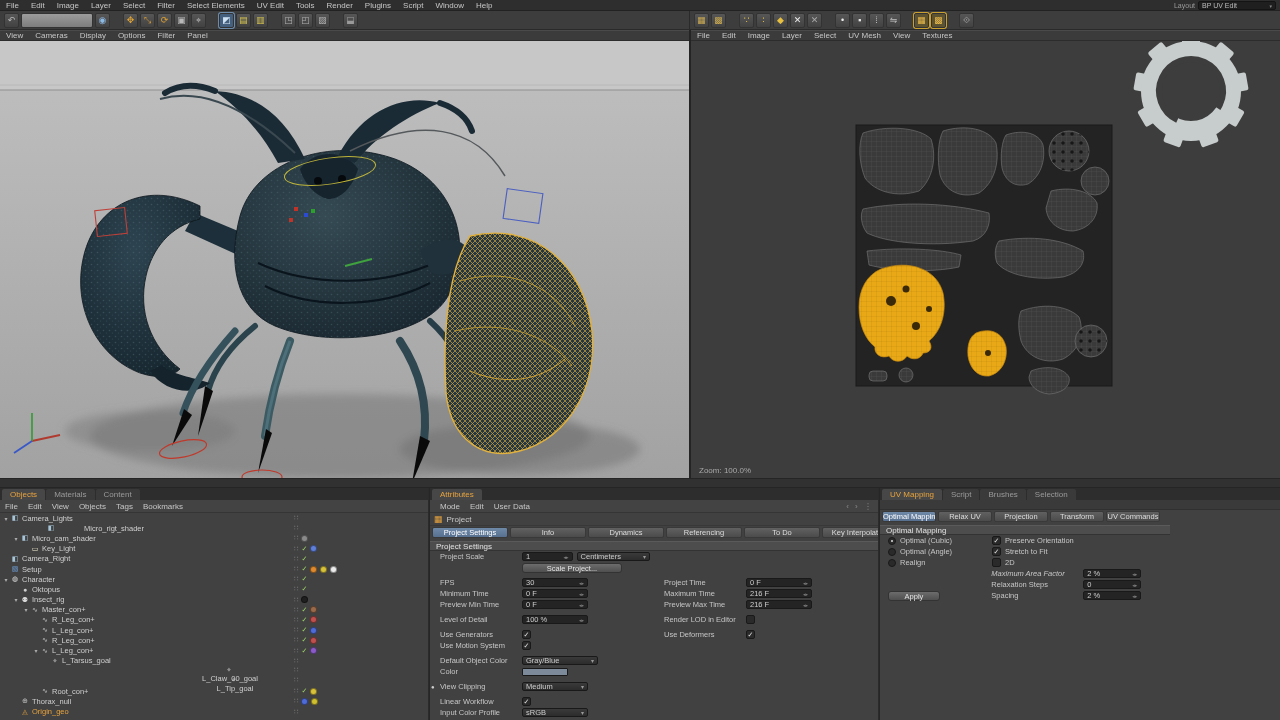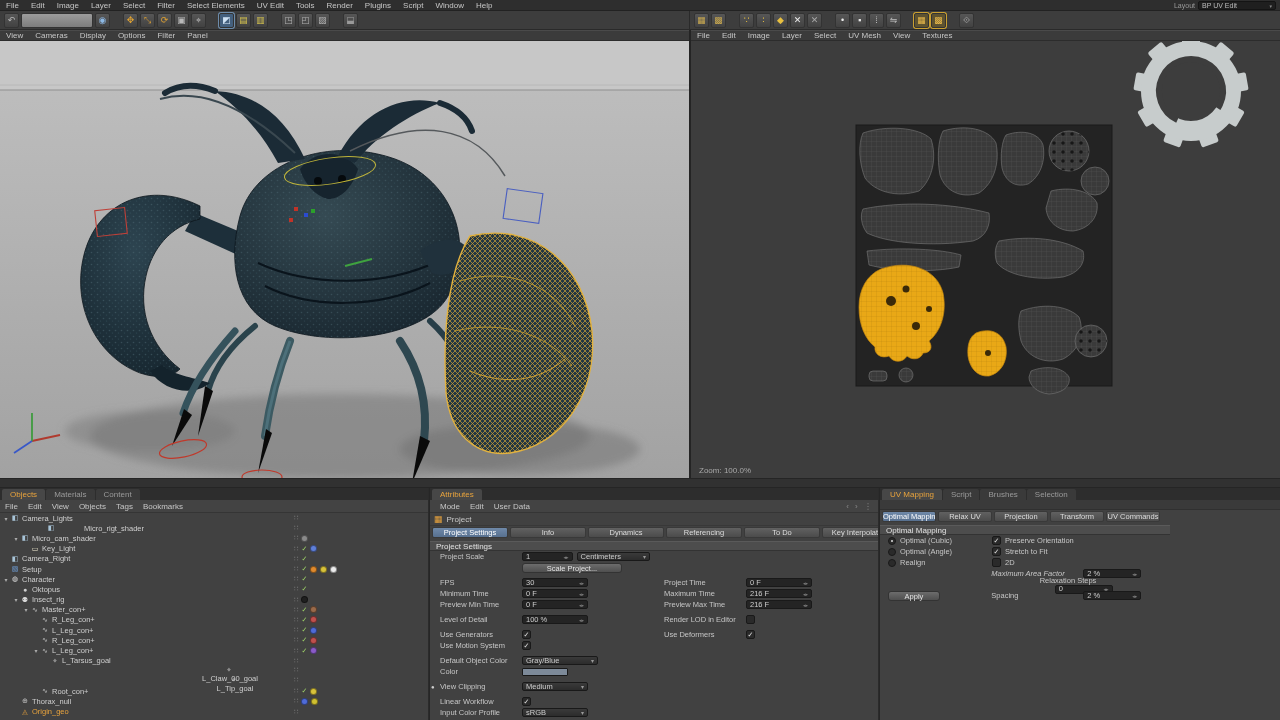--- a/index.html
+++ b/index.html
@@ -780,21 +780,21 @@
         <div class="cell" style="width: 190px;">
           <span class="ulabel" style="width: 92px; display: inline-block; font-style: italic;">Maximum Area Factor</span>
           <div class="fld" style="width: 58px;">
             <span>2 %</span>
             <span class="sp">◂▸</span>
           </div>
         </div>
       </div>
       <div class="frow">
         <div class="cell" style="width: 112px; padding-left: 8px;"></div>
-        <div class="cell" style="width: 190px; flex-direction: column;">
+        <div class="cell" style="width: 190px;">
           <span class="ulabel" style="width: 92px; display: inline-block;">Relaxation Steps</span>
           <div class="fld" style="width: 58px;">
             <span>0</span>
             <span class="sp">◂▸</span>
           </div>
         </div>
       </div>
       <div class="frow">
         <div class="cell" style="width: 112px; padding-left: 8px;">
           <div class="btn" style="width: 52px;">Apply</div>

